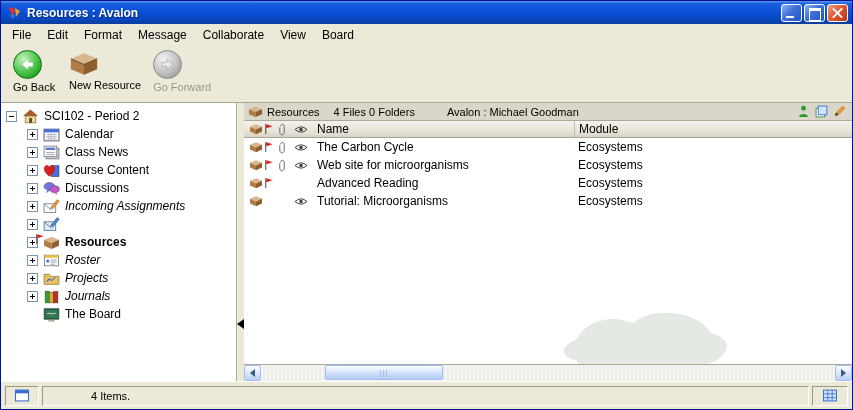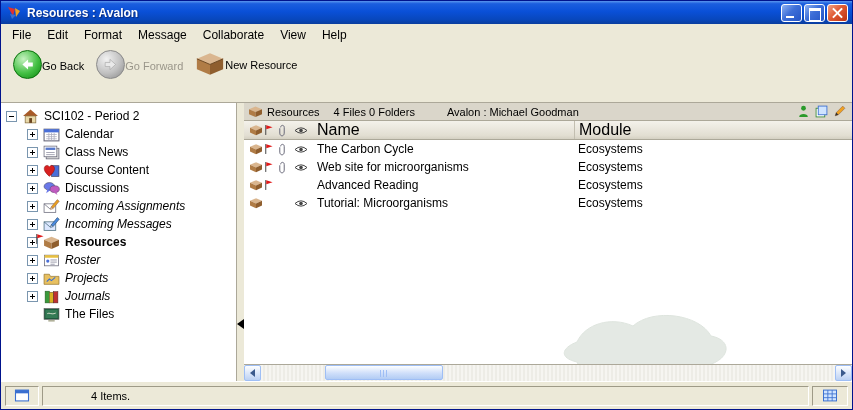--- a/index.html
+++ b/index.html
@@ -20,21 +20,21 @@
   .winbtn.b-close::before,.winbtn.b-close::after { content:""; position:absolute; left:3px; top:7px; width:13px; height:2px; background:#fff; }
   .winbtn.b-close::before { transform:rotate(45deg); }
   .winbtn.b-close::after { transform:rotate(-45deg); }
 
   
   .menubar { flex:0 0 21px; display:flex; align-items:center; padding-left:3px; font-size:12px; background:#ECE9D8; }
   .menu-item { padding:3px 8px; color:#000; cursor:default; }
 
   
   .toolbar { flex:0 0 58px; display:flex; align-items:flex-start; gap:4px; padding:3px 4px 0 8px; background:#ECE9D8; border-bottom:1px solid #aca899; }
-  .tool-btn { display:flex; align-items:center; padding:2px 4px; min-width:52px; }
+  .tool-btn { display:flex; flex-direction:column; align-items:flex-start; padding:2px 4px; min-width:52px; }
   .tool-label { font-size:11px; color:#000; margin-top:2px; white-space:nowrap; }
   .tool-btn.disabled .tool-label { color:#9a968a; }
   .sphere { width:29px; height:29px; border-radius:50%; display:flex; align-items:center; justify-content:center; }
   .sphere.green { background:radial-gradient(circle at 35% 30%, #c6f2c0, #44c044 55%, #0f8a12 95%); border:1px solid #0a700c; }
   .sphere.gray { background:radial-gradient(circle at 35% 30%, #f2f2f2, #c0c0c0 55%, #8e8e8e 95%); border:1px solid #8a8a8a; }
   .sphere svg { width:17px; height:17px; }
   .boxicon-lg { width:30px; height:27px; }
   .boxicon-lg svg { width:100%; height:100%; }
 
   
@@ -66,21 +66,21 @@
   .fh-icon svg { width:100%; height:100%; }
   .fh-title { margin-left:4px; }
   .fh-count { margin-left:14px; }
   .fh-owner { margin-left:32px; }
   .fh-free { margin-left:30px; width:104px; height:14px; background:#fff; border:1px solid; border-color:#8a8675 #fff #fff #8a8675; text-align:center; line-height:12px; }
   .fh-spacer { flex:1; }
   .fh-tools { display:flex; align-items:center; gap:5px; }
   .fh-tools span { width:13px; height:13px; display:inline-block; }
   .fh-tools svg { width:100%; height:100%; }
 
-  .col-header { flex:0 0 17px; background:linear-gradient(180deg,#F4F2EB 0%,#E2DED2 80%,#D5D1C3 100%); border-bottom:1px solid #aca899; display:flex; align-items:center; font-size:16px; color:#000; }
+  .col-header { flex:0 0 17px; background:linear-gradient(180deg,#F4F2EB 0%,#E2DED2 80%,#D5D1C3 100%); border-bottom:1px solid #aca899; display:flex; align-items:center; font-size:12px; color:#000; }
   .cell { display:flex; align-items:center; height:100%; }
   .c-box { width:20px; padding-left:5px; }
   .c-flag { width:14px; }
   .c-clip { width:16px; }
   .c-eye { width:19px; }
   .c-name { width:261px; padding-left:4px; }
   .c-module { flex:1; padding-left:4px; }
   .col-header .c-module { border-left:1px solid #c2beb0; }
   .mini-icon { display:inline-block; line-height:0; }
   .i-box { width:14px; height:12px; }
@@ -131,51 +131,51 @@
     <span class="winbtn b-close"></span>
   </div>
 
   <div class="menubar">
     <span class="menu-item">File</span>
     <span class="menu-item">Edit</span>
     <span class="menu-item">Format</span>
     <span class="menu-item">Message</span>
     <span class="menu-item">Collaborate</span>
     <span class="menu-item">View</span>
-    <span class="menu-item">Help</span>
+    <span class="menu-item">Board</span>
   </div>
 
   <div class="toolbar">
     <div class="tool-btn">
       <span class="sphere green">
         <svg viewBox="0 0 16 16">
             <path d="M8.5 3.2 L3.2 8 L8.5 12.8 L8.5 9.9 L13 9.9 L13 6.1 L8.5 6.1 Z" fill="#fff"></path>
           </svg>
       </span>
       <span class="tool-label">Go Back</span>
-    </div>
-    <div class="tool-btn disabled">
-      <span class="sphere gray">
-        <svg viewBox="0 0 16 16">
-            <path d="M7.5 3.2 L12.8 8 L7.5 12.8 L7.5 9.9 L3 9.9 L3 6.1 L7.5 6.1 Z" fill="#e9e9e9" stroke="#9a9a9a" stroke-width="0.5"></path>
-          </svg>
-      </span>
-      <span class="tool-label">Go Forward</span>
     </div>
     <div class="tool-btn">
       <span class="boxicon-lg">
         <svg viewBox="0 0 16 14">
             <polygon points="1,4.5 8,1.5 15,4.5 8,7.5" fill="#dab68f"></polygon>
             <polygon points="1,4.5 8,7.5 8,13 1,10" fill="#b07c46"></polygon>
             <polygon points="15,4.5 8,7.5 8,13 15,10" fill="#8f5e2e"></polygon>
             <path d="M1 4.5 L8 7.5 M8 7.5 L15 4.5" stroke="#6a4520" stroke-width="0.5" fill="none"></path>
           </svg>
       </span>
       <span class="tool-label">New Resource</span>
     </div>
+    <div class="tool-btn disabled">
+      <span class="sphere gray">
+        <svg viewBox="0 0 16 16">
+            <path d="M7.5 3.2 L12.8 8 L7.5 12.8 L7.5 9.9 L3 9.9 L3 6.1 L7.5 6.1 Z" fill="#e9e9e9" stroke="#9a9a9a" stroke-width="0.5"></path>
+          </svg>
+      </span>
+      <span class="tool-label">Go Forward</span>
+    </div>
   </div>
 
   <div class="main">
 
     <div class="tree-panel">
       <div class="tree">
 
         <div class="tree-row root">
           <span class="expander minus"></span>
           <span class="ticon">
@@ -257,21 +257,20 @@
           <span class="ticon">
             <svg viewBox="0 0 16 14">
                 <rect x="1" y="4.5" width="11" height="8" fill="#dce8ff" stroke="#467" stroke-width="0.7"></rect>
                 <path d="M1 4.5 L6.5 9.2 L12 4.5" fill="none" stroke="#467" stroke-width="0.7"></path>
                 <g transform="rotate(40 11 5)">
                   <rect x="10" y="0" width="2.4" height="9" fill="#4a8ae0" stroke="#246" stroke-width="0.5"></rect>
                   <polygon points="10,9 12.4,9 11.2,11.4" fill="#cfe0f5" stroke="#246" stroke-width="0.4"></polygon>
                 </g>
               </svg>
           </span>
-          <span class="tlabel">Incoming Messages</span>
         </div>
 
         <div class="tree-row child bold">
           <span class="expander plus"></span>
           <span class="ticon">
             <span class="tree-flag">
               <svg viewBox="0 0 10 13">
                   <rect x="1.4" y="1" width="1.1" height="11" fill="#444"></rect>
                   <polygon points="2.5,1.2 9.5,3.4 2.5,5.8" fill="#e01818"></polygon>
                 </svg>
@@ -324,21 +323,21 @@
         <div class="tree-row child">
           <span class="expander-spacer"></span>
           <span class="ticon">
             <svg viewBox="0 0 16 14">
                 <rect x="1" y="1.5" width="14" height="10" fill="#1f5a3e" stroke="#555" stroke-width="0.6"></rect>
                 <rect x="2.2" y="2.7" width="11.6" height="7.6" fill="#347a55"></rect>
                 <path d="M4 6.2 C6 4.7 8 7.7 12 5.7" stroke="#e8e8d8" stroke-width="0.8" fill="none"></path>
                 <path d="M5 13 h6" stroke="#886" stroke-width="1"></path>
               </svg>
           </span>
-          <span class="tlabel">The Files</span>
+          <span class="tlabel">The Board</span>
         </div>
 
       </div>
     </div>
 
     <div class="splitter">
       <span class="collapse-arrow"></span>
     </div>
 
     <div class="right-panel">

